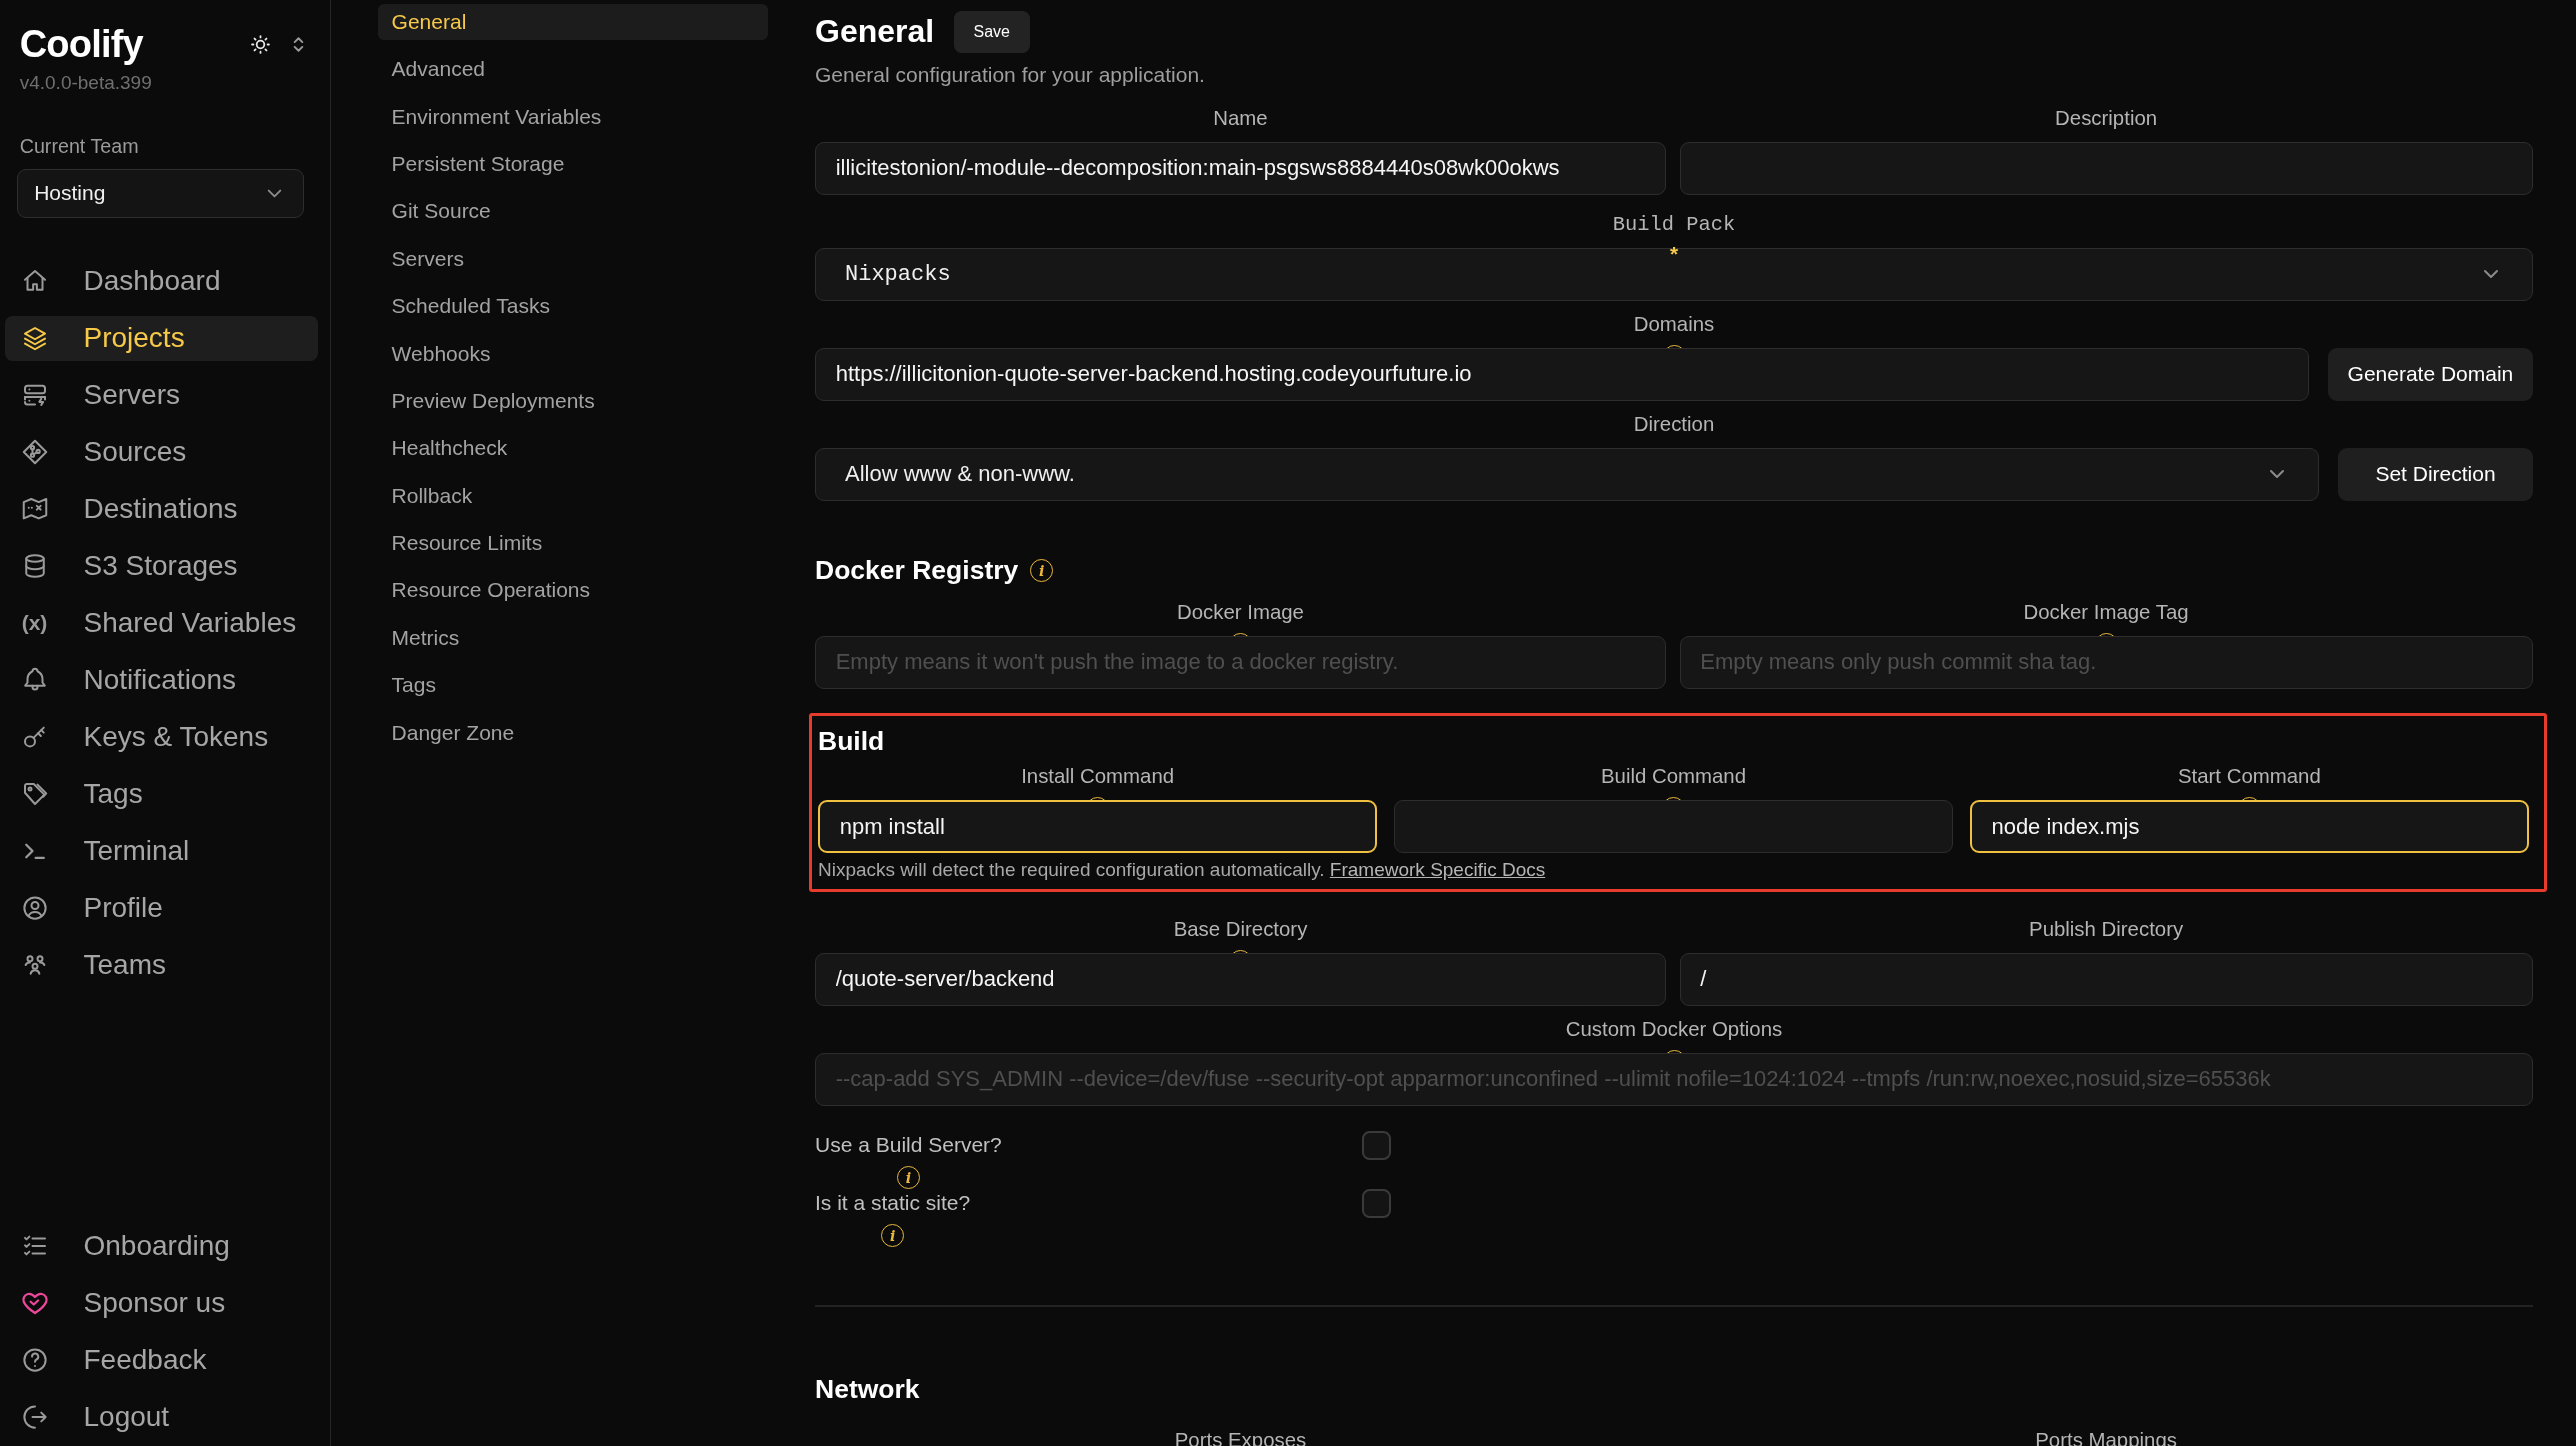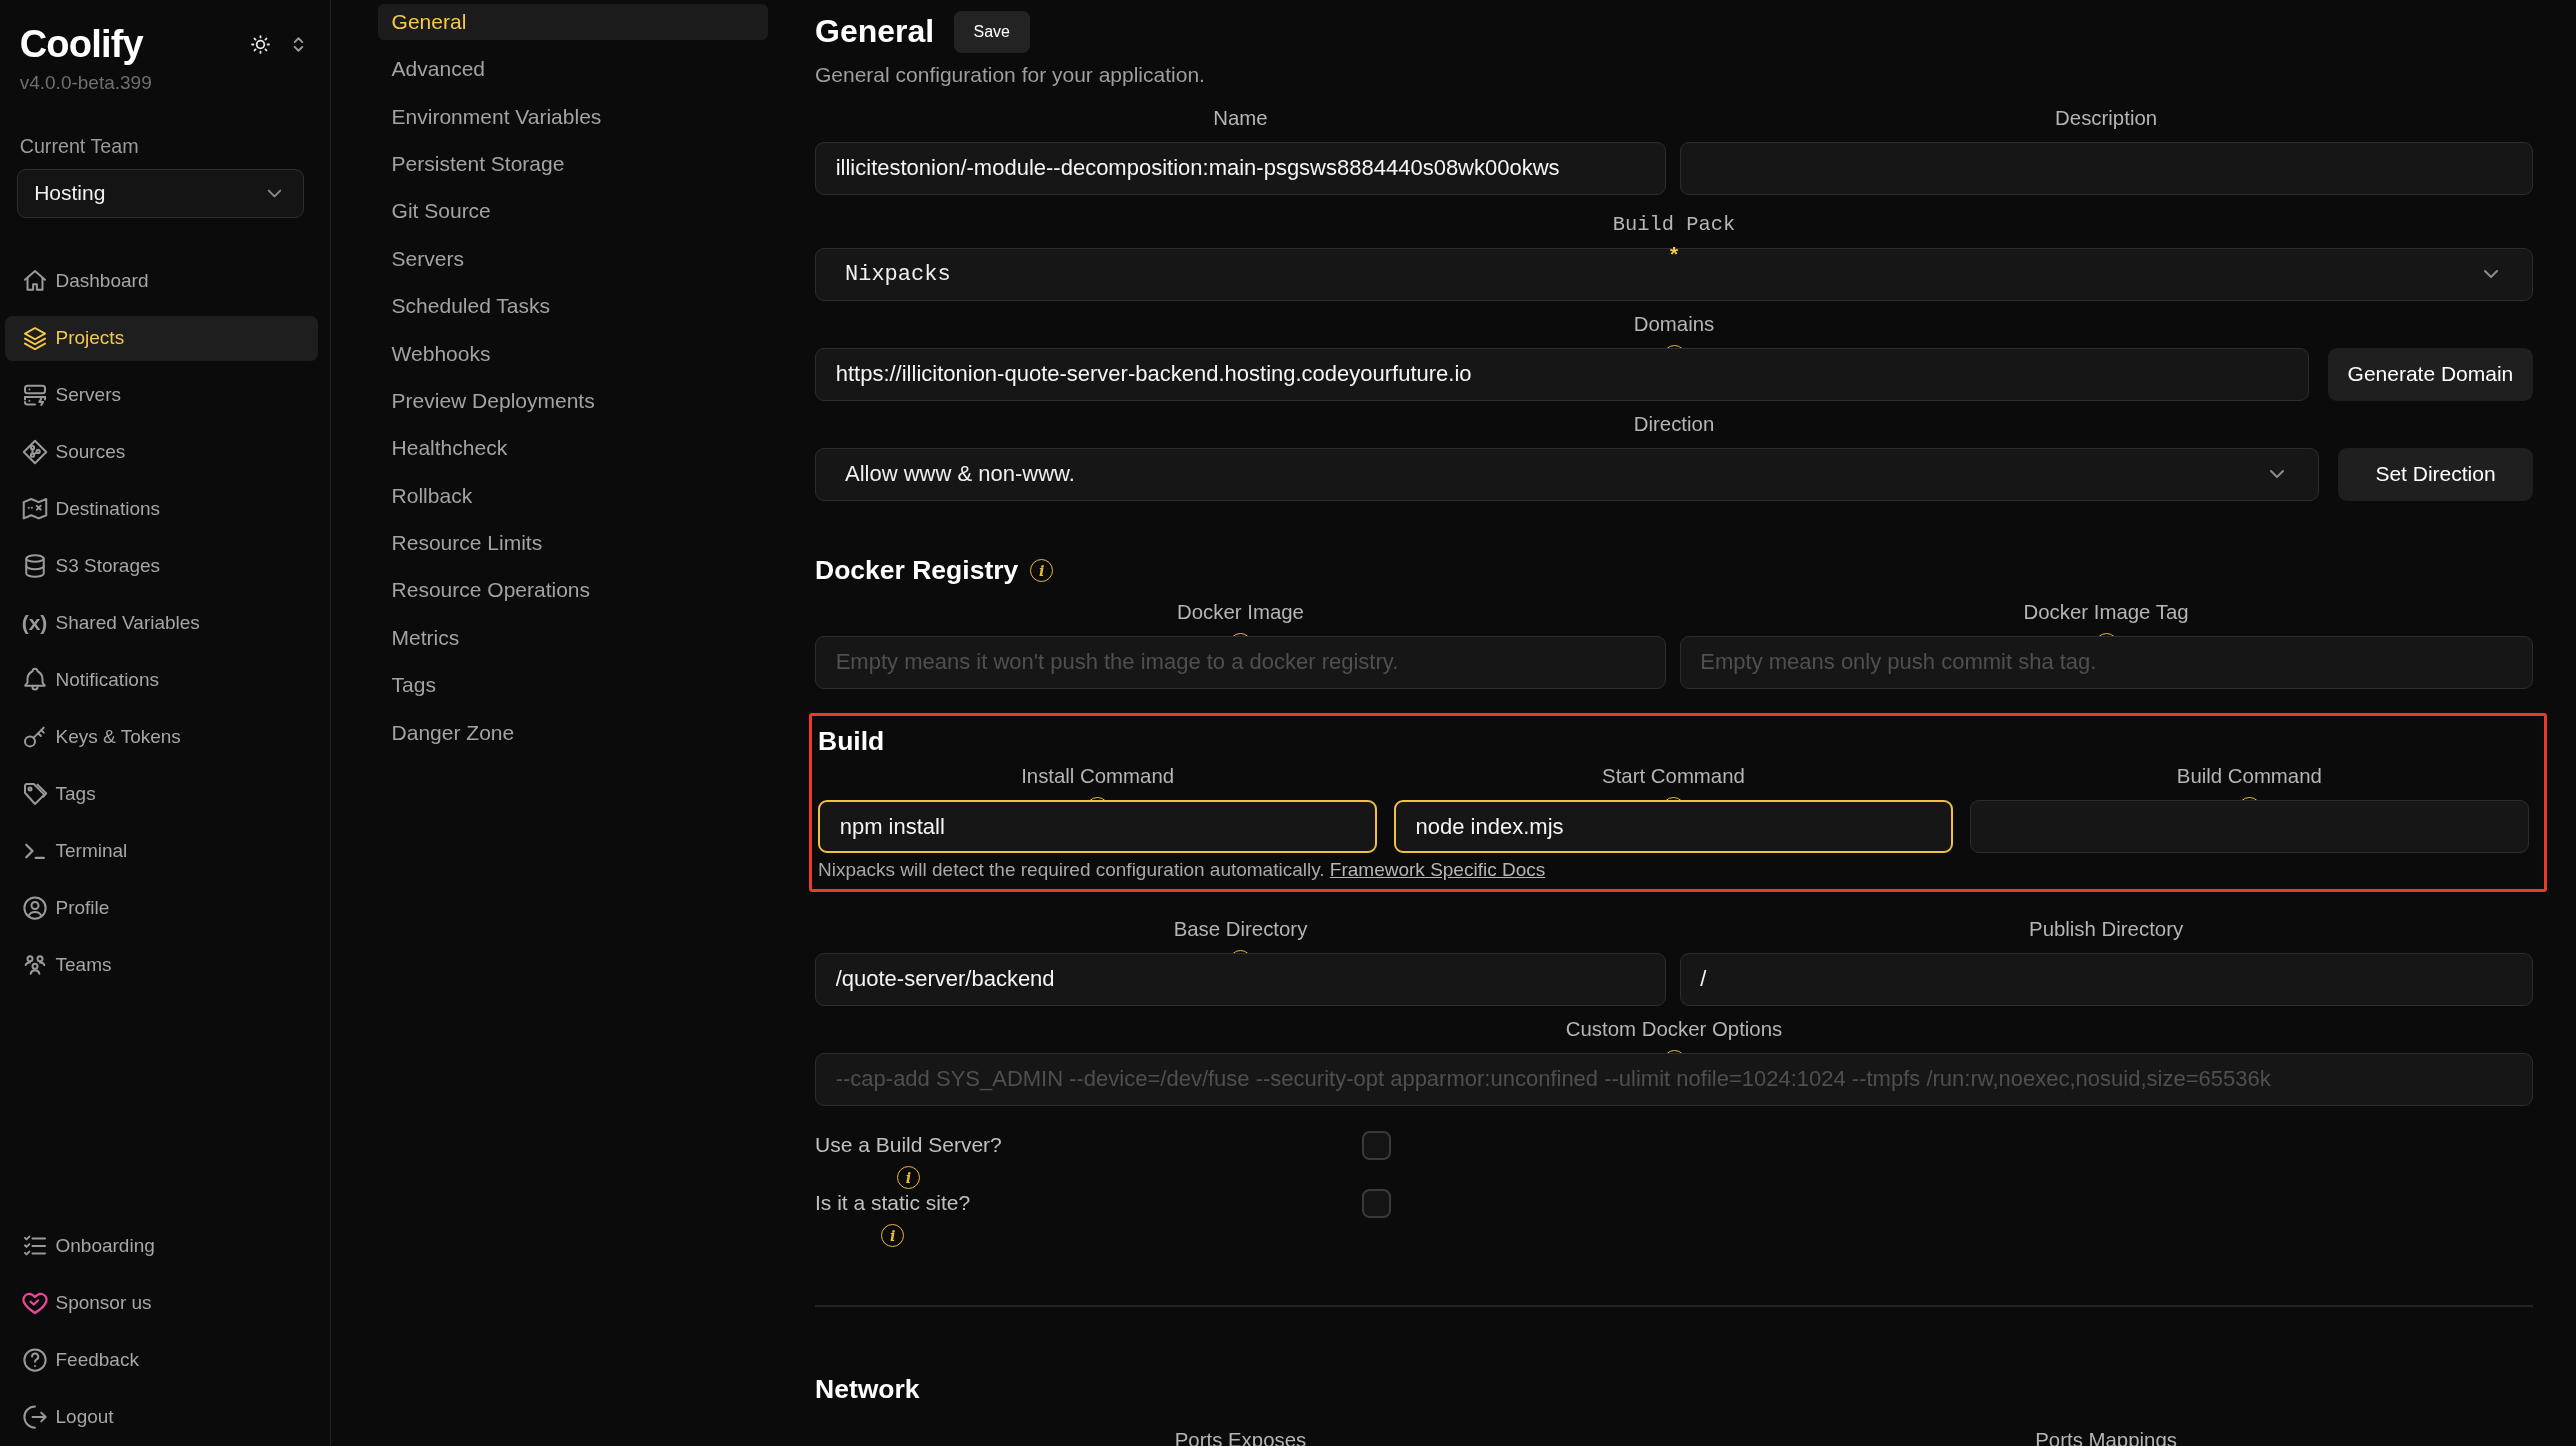--- a/index.html
+++ b/index.html
@@ -15,22 +15,22 @@
   .logo-icons{display:flex;align-items:center;gap:13.6px;color:#e8e8e8;}
   .logo-icons .ic{width:27px;height:27px;}
   .logo-icons .ic.small{width:23px;height:23px;color:#9a9a9a;}
   .version{margin:6px 19.7px 0 19.7px;font-size:19px;color:#6f6f6f;}
   .team-label{margin:41px 19.7px 0 19.7px;font-size:19.7px;color:#9b9b9b;}
   .team-select{margin:10.6px 26px 0 16.6px;height:47px;border:1.5px solid #2e2e2e;border-radius:9px;
                background:#141414;display:flex;align-items:center;justify-content:space-between;
                padding:0 16.6px;font-size:21px;color:#f0f0f0;cursor:pointer;}
   .menu{margin:41px 12px 0 4.5px;display:flex;flex-direction:column;gap:12px;}
   .menu.footer{margin-top:auto;}
-  .menu-item{height:45px;border-radius:7.6px;display:flex;align-items:center;gap:6px;
-             padding-left:15px;color:#a6a6a6;font-size:19px;cursor:pointer;}
+  .menu-item{height:45px;border-radius:7.6px;display:flex;align-items:center;gap:34px;
+             padding-left:15px;color:#a6a6a6;font-size:28px;cursor:pointer;}
   .menu-item .ic{width:30px;height:30px;flex:none;color:#9a9a9a;}
   .menu-item.active{background:#1e1e1e;color:#f7c948;}
   .menu-item.active .ic{color:#f7c948;}
   .menu-item .ic.pink{color:#ec4899;}
   .glyph-icon{width:30px;flex:none;text-align:center;font-size:21px;font-weight:700;color:#9a9a9a;}
   .glyph-icon.vars::after{content:"(x)";}
 
   
   .subnav{position:absolute;left:378px;top:3.8px;width:390px;display:flex;flex-direction:column;gap:11.4px;}
   .subnav-item{height:36px;border-radius:6px;display:flex;align-items:center;
@@ -379,32 +379,32 @@
     <div class="build-grid">
       <div>
         <div class="field-label">
           <span>Install Command</span>
             <span class="info"></span>
         </div>
         <input class="tinput cmd" value="npm install" style="">
       </div>
       <div>
         <div class="field-label">
+          <span>Build Command</span>
+            <span class="info"></span>
+        </div>
+        <input class="tinput" value="" style="">
+      </div>
+      <div>
+        <div class="field-label">
           <span>Start Command</span>
             <span class="info"></span>
         </div>
         <input class="tinput cmd" value="node index.mjs" style="">
       </div>
-      <div>
-        <div class="field-label">
-          <span>Build Command</span>
-            <span class="info"></span>
-        </div>
-        <input class="tinput" value="" style="">
-      </div>
     </div>
     <div class="helper">
       <span>Nixpacks will detect the required configuration automatically.</span>
       <a>Framework Specific Docs</a>
     </div>
   </div>
 
   <div class="two-col mt-34">
     <div>
       <div class="field-label lbl-gap">

